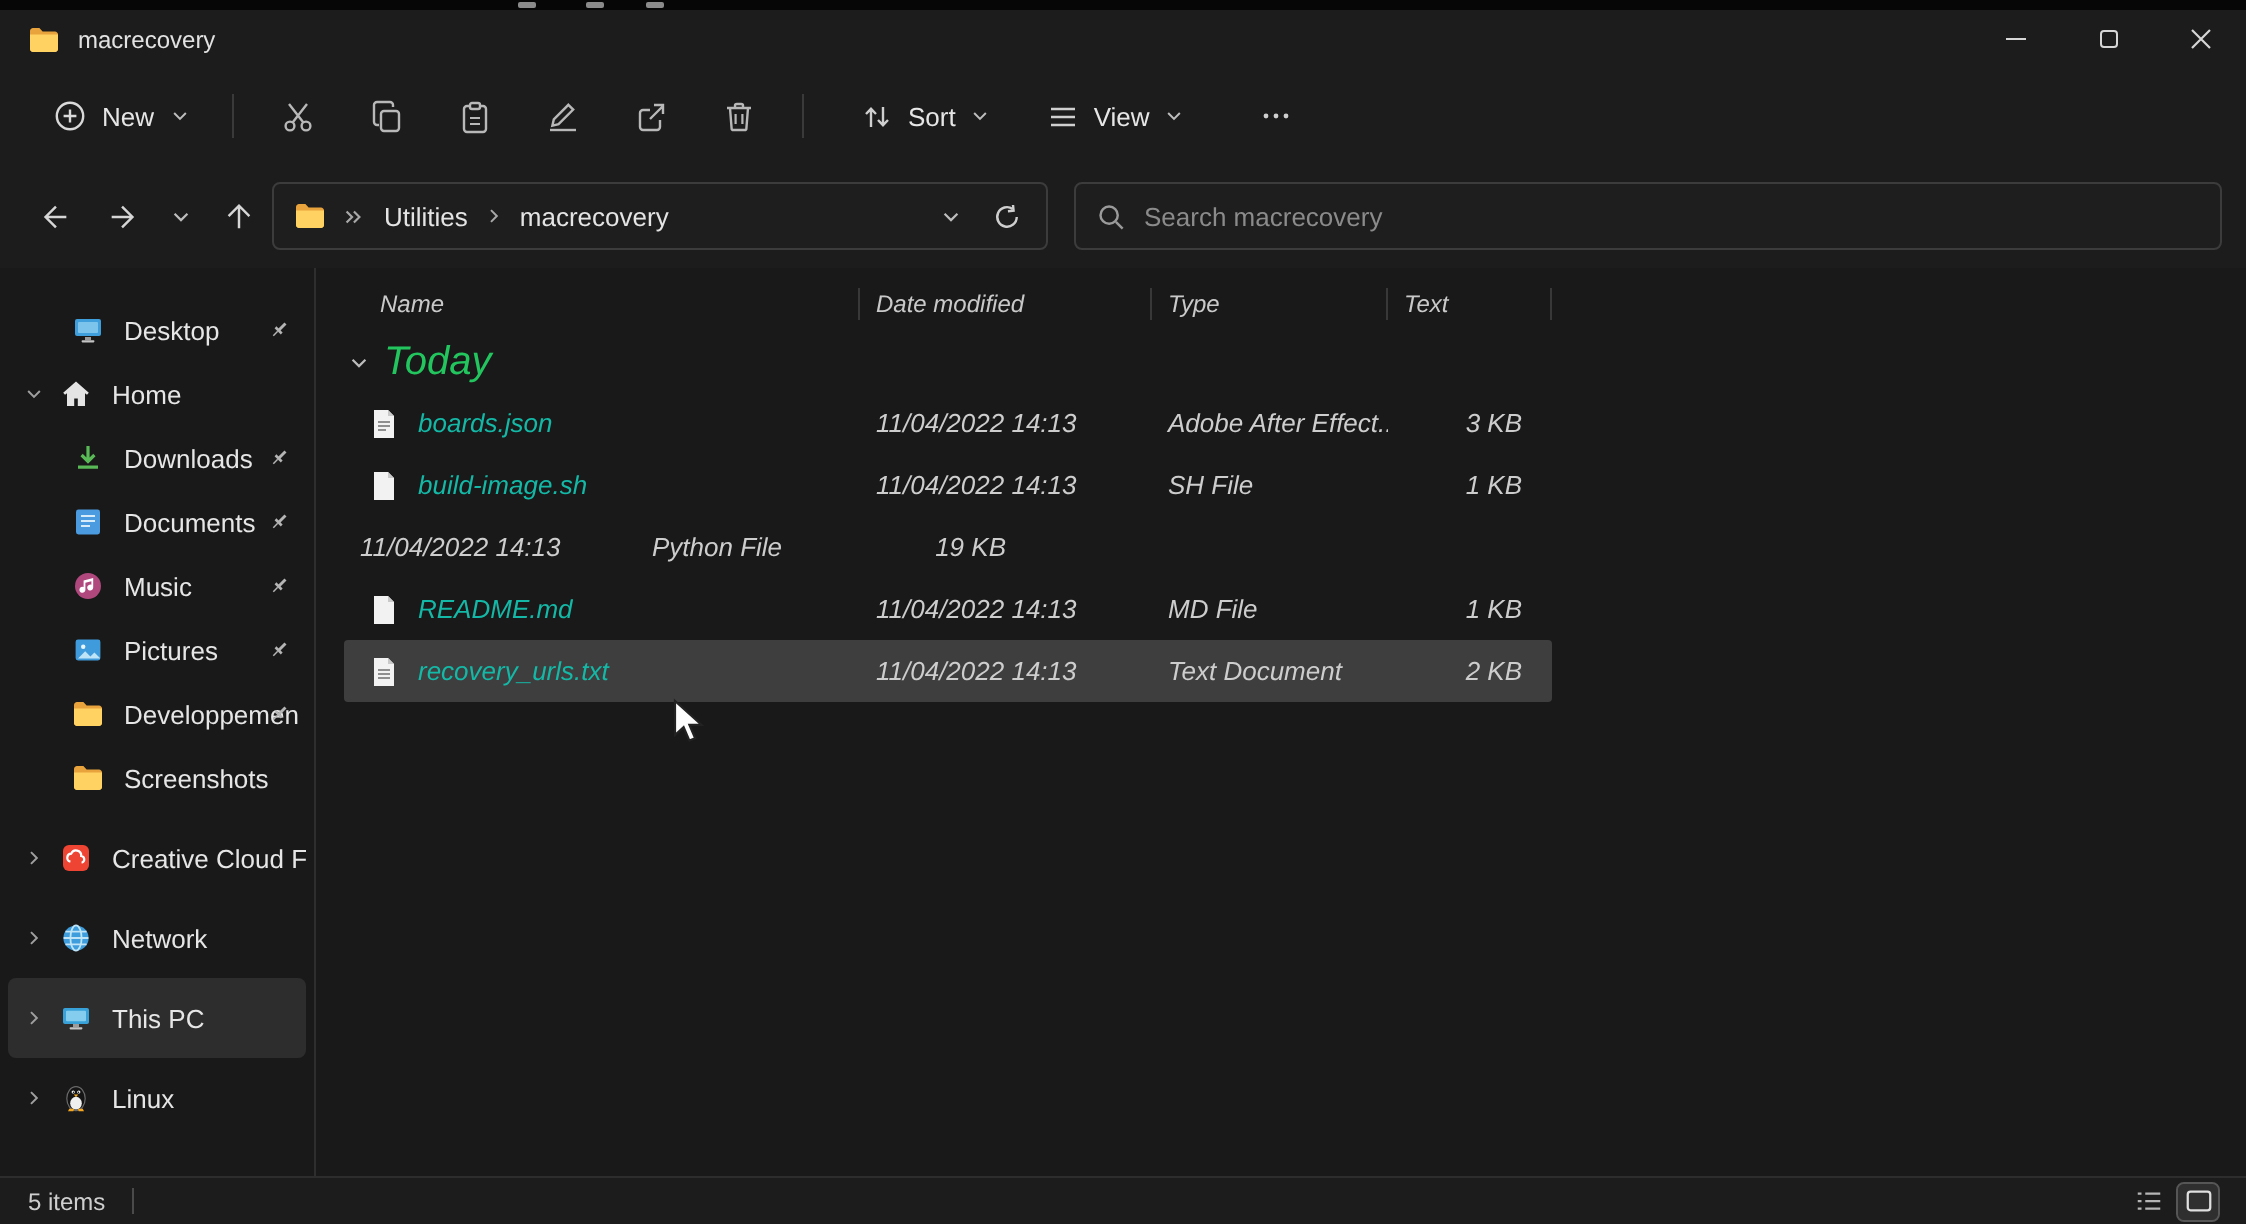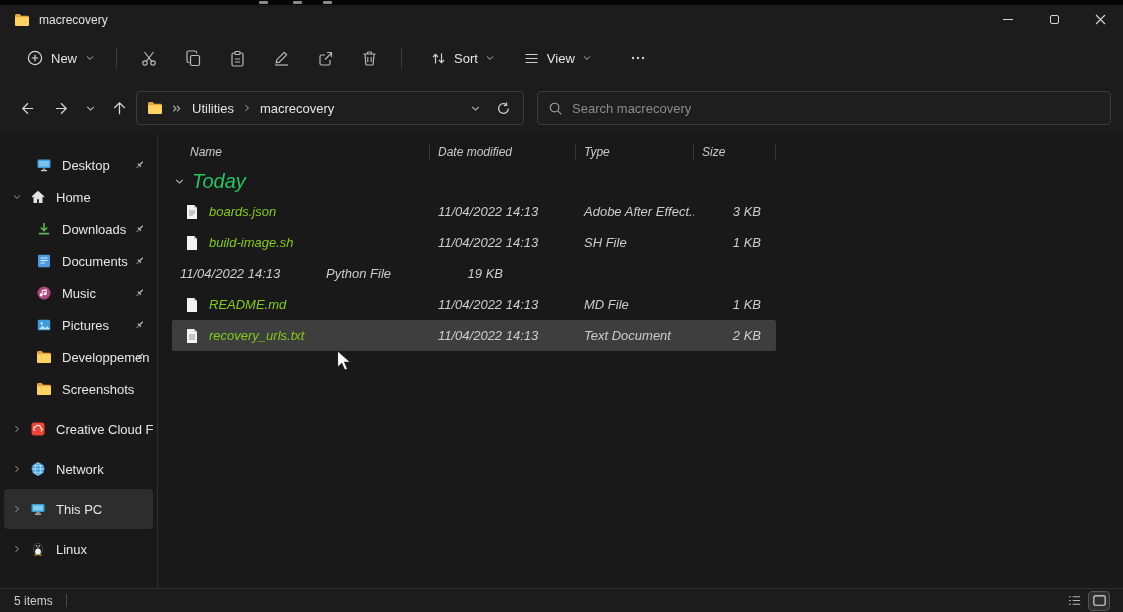--- a/index.html
+++ b/index.html
@@ -55,21 +55,21 @@
   .cols { display:flex; height:28px; align-items:center; font-size:12px; color:#c9c9c9; }
   .colcell { display:flex; align-items:center; height:16px; border-right:1px solid #383838; }
   .col-name { width:258px; padding-left:18px; }
   .col-date { width:146px; padding-left:8px; }
   .col-type { width:118px; padding-left:8px; }
   .col-size { width:82px;  padding-left:8px; }
   .group-row { height:30px; display:flex; align-items:center; gap:7px; font-size:20px; color:#22c55e; padding-left:2px; }
   .file-row { height:31px; display:flex; align-items:center; font-size:13px; border-radius:2px; width:604px; }
   .file-row.selected { background:#3e3e3e; }
   .cell { overflow:hidden; white-space:nowrap; }
-  .cell.name { width:258px; display:flex; align-items:center; padding-left:12px; color:#84cc16; }
+  .cell.name { width:258px; display:flex; align-items:center; padding-left:12px; color:#14b8a6; }
   .cell.name .fic { width:16px; height:16px; margin-right:9px; flex:none; display:flex; }
   .cell.date { width:146px; padding-left:8px; color:#cdcdcd; }
   .cell.type { width:118px; padding-left:8px; color:#cdcdcd; }
   .cell.size { width:82px; padding-right:15px; text-align:right; color:#cdcdcd; }
 
   
   .statusbar { position:absolute; bottom:0; left:0; right:0; height:24px; border-top:1px solid #2d2d2d; background:#1c1c1c; display:flex; align-items:center; padding:0 14px; font-size:12px; color:#cfcfcf; }
   .status-sep { width:1px; height:13px; background:#4a4a4a; margin-left:13px; }
   .status-views { margin-left:auto; display:flex; gap:5px; }
   .sv-btn { width:20px; height:18px; display:flex; align-items:center; justify-content:center; border-radius:3px; }
@@ -522,21 +522,21 @@
         <div class="colcell col-name">
             <span>Name</span>
           </div>
         <div class="colcell col-date">
             <span>Date modified</span>
           </div>
         <div class="colcell col-type">
             <span>Type</span>
           </div>
         <div class="colcell col-size">
-            <span>Size</span>
+            <span>Text</span>
           </div>
       </div>
 
       <div class="group-row">
         <span>
             <svg width="11" height="11" viewBox="0 0 12 12">
               <path d="M2.5 4.2L6 7.7l3.5-3.5" fill="none" stroke="#bdbdbd" stroke-width="1.2"></path>
             </svg>
           </span>
         <span>Today</span>

